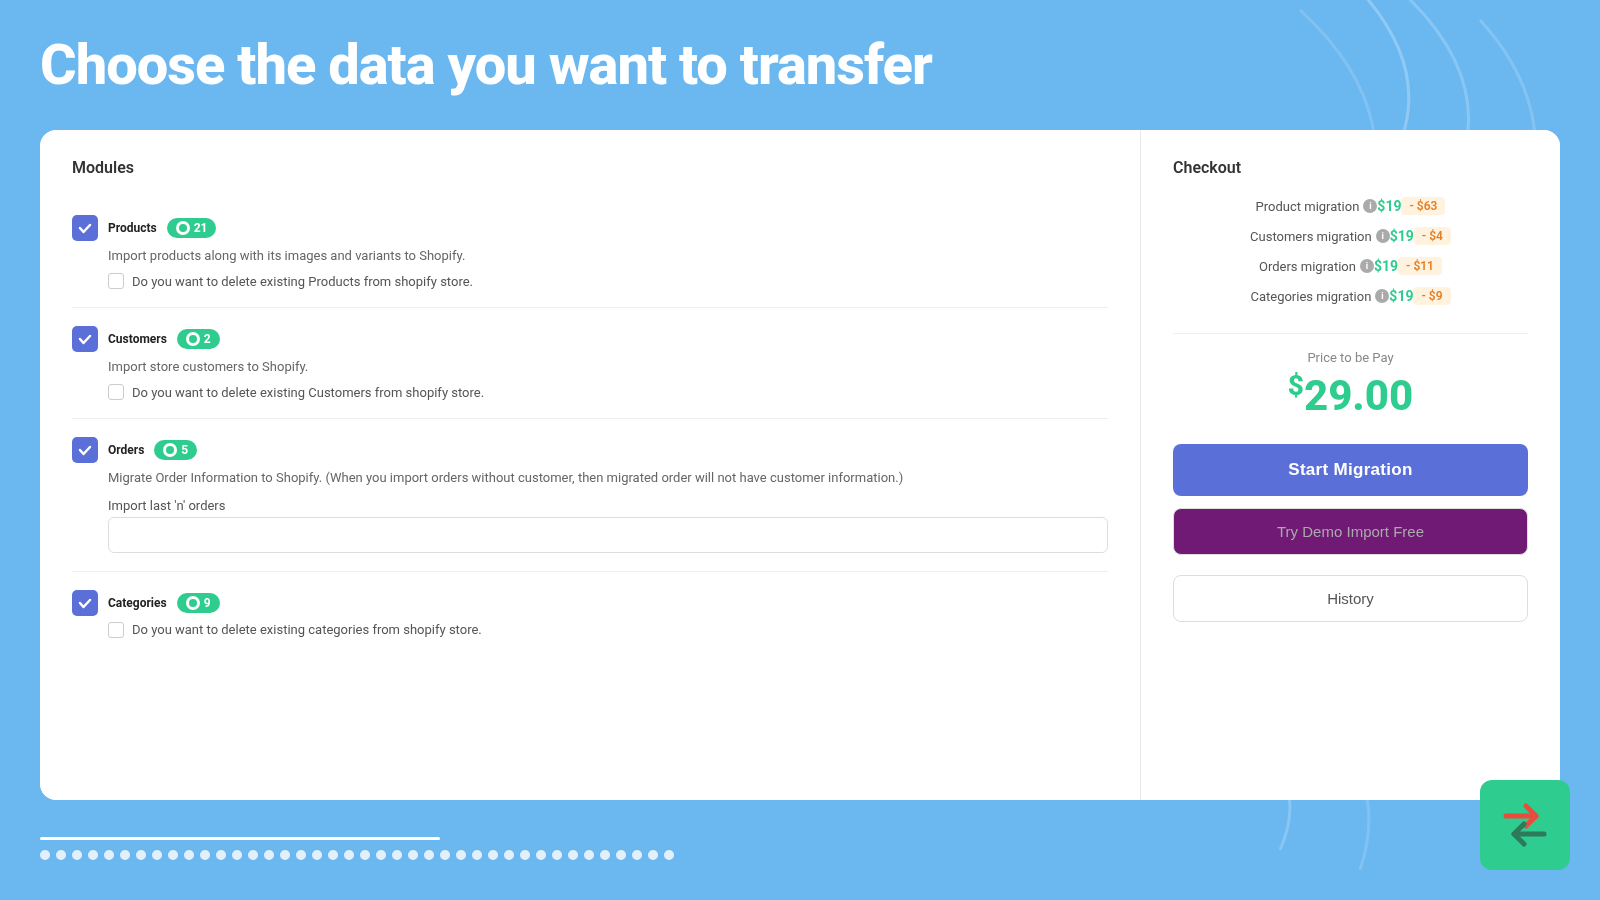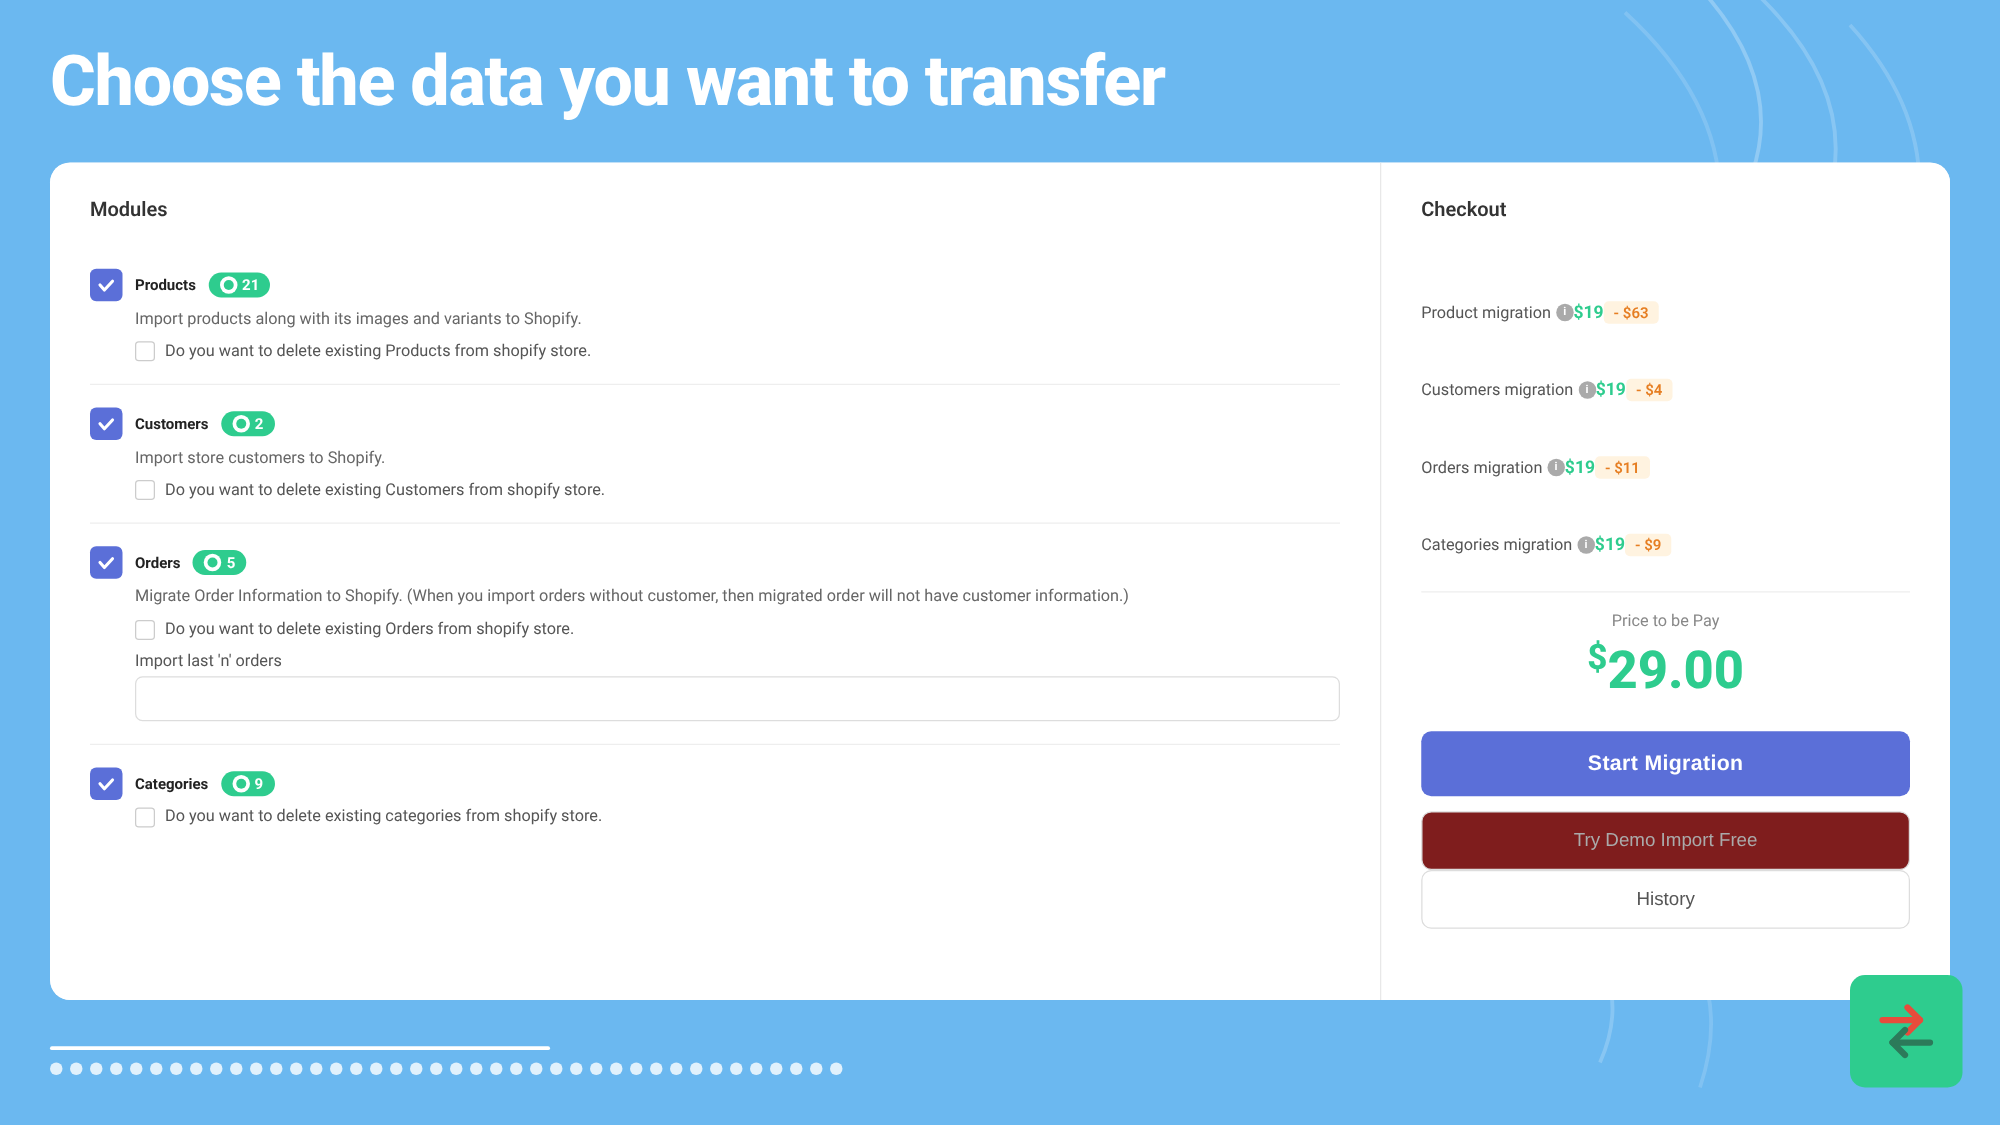--- a/index.html
+++ b/index.html
@@ -171,41 +171,40 @@
       border: 1.5px solid #ddd;
       border-radius: 6px;
       padding: 0 12px;
       font-size: 13px;
       color: #333;
       outline: none;
     }
 
     
     .checkout-panel {
-      width: 456px;
+      width: 420px;
       background: white;
       border-left: 1px solid #e8e8e8;
       padding: 28px 32px;
       display: flex;
       flex-direction: column;
     }
 
     .checkout-title {
       font-size: 16px;
       font-weight: 600;
       color: #333;
       margin-bottom: 20px;
     }
 
     .pricing-row {
       display: flex;
       align-items: center;
-      justify-content: flex-start;
+      justify-content: center;
       margin-bottom: 12px;
-      margin-top: 44px;
     }
 
     .pricing-label {
       font-size: 13px;
       color: #555;
       display: flex;
       align-items: center;
       gap: 4px;
     }
 
@@ -277,30 +276,30 @@
       padding: 16px;
       font-size: 17px;
       font-weight: 700;
       cursor: pointer;
       width: 100%;
       margin-bottom: 12px;
       letter-spacing: 0.3px;
     }
 
     .btn-demo {
-      background: #7f1d1d;
+      background: #701a75;
       color: #aaa;
       border: 1.5px solid #ddd;
       border-radius: 8px;
       padding: 14px;
       font-size: 15px;
       font-weight: 500;
       cursor: pointer;
       width: 100%;
-      margin-bottom: 0;
+      margin-bottom: 20px;
     }
 
     .btn-history {
       background: white;
       color: #555;
       border: 1.5px solid #ddd;
       border-radius: 8px;
       padding: 14px;
       font-size: 15px;
       font-weight: 500;
@@ -430,24 +429,20 @@
       </div>
       <span class="module-name">Orders</span>
       <span class="badge">
         <span class="badge-circle">
                 <span class="badge-circle-inner"></span>
               </span>
         5
       </span>
     </div>
     <div class="module-description">Migrate Order Information to Shopify. (When you import orders without customer, then migrated order will not have customer information.)</div>
-    <div class="module-sub-option">
-      <div class="sub-checkbox"></div>
-      <span class="sub-label">Do you want to delete existing Orders from shopify store.</span>
-    </div>
     
     <div class="import-last-label">Import last 'n' orders</div>
     <input class="import-last-input" type="text" value="" style="">
     
   </div>
         <div class="module-item">
     <div class="module-header">
       <div class="module-checkbox">
         <svg viewBox="0 0 16 16" fill="none">
           <path d="M3 8L6.5 12L13 5" stroke="white" stroke-width="2.5" stroke-linecap="round" stroke-linejoin="round"></path>

